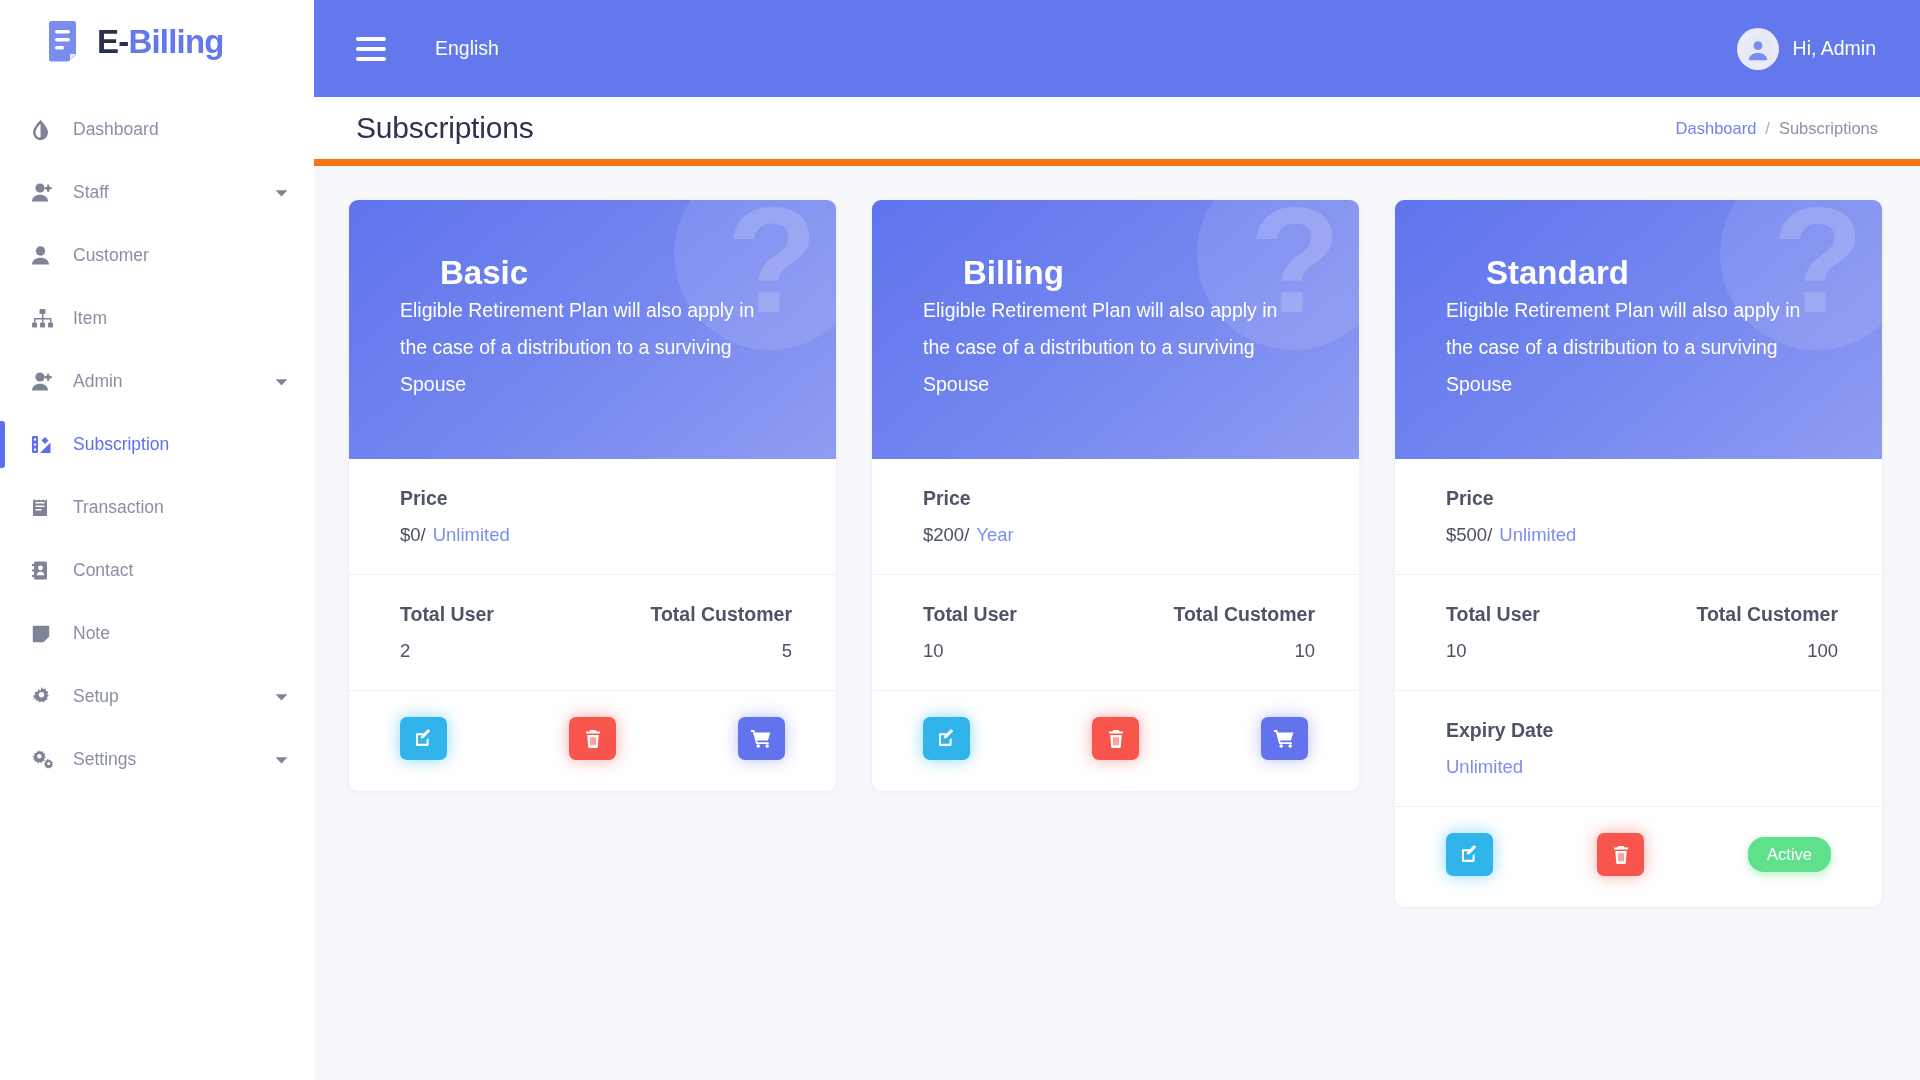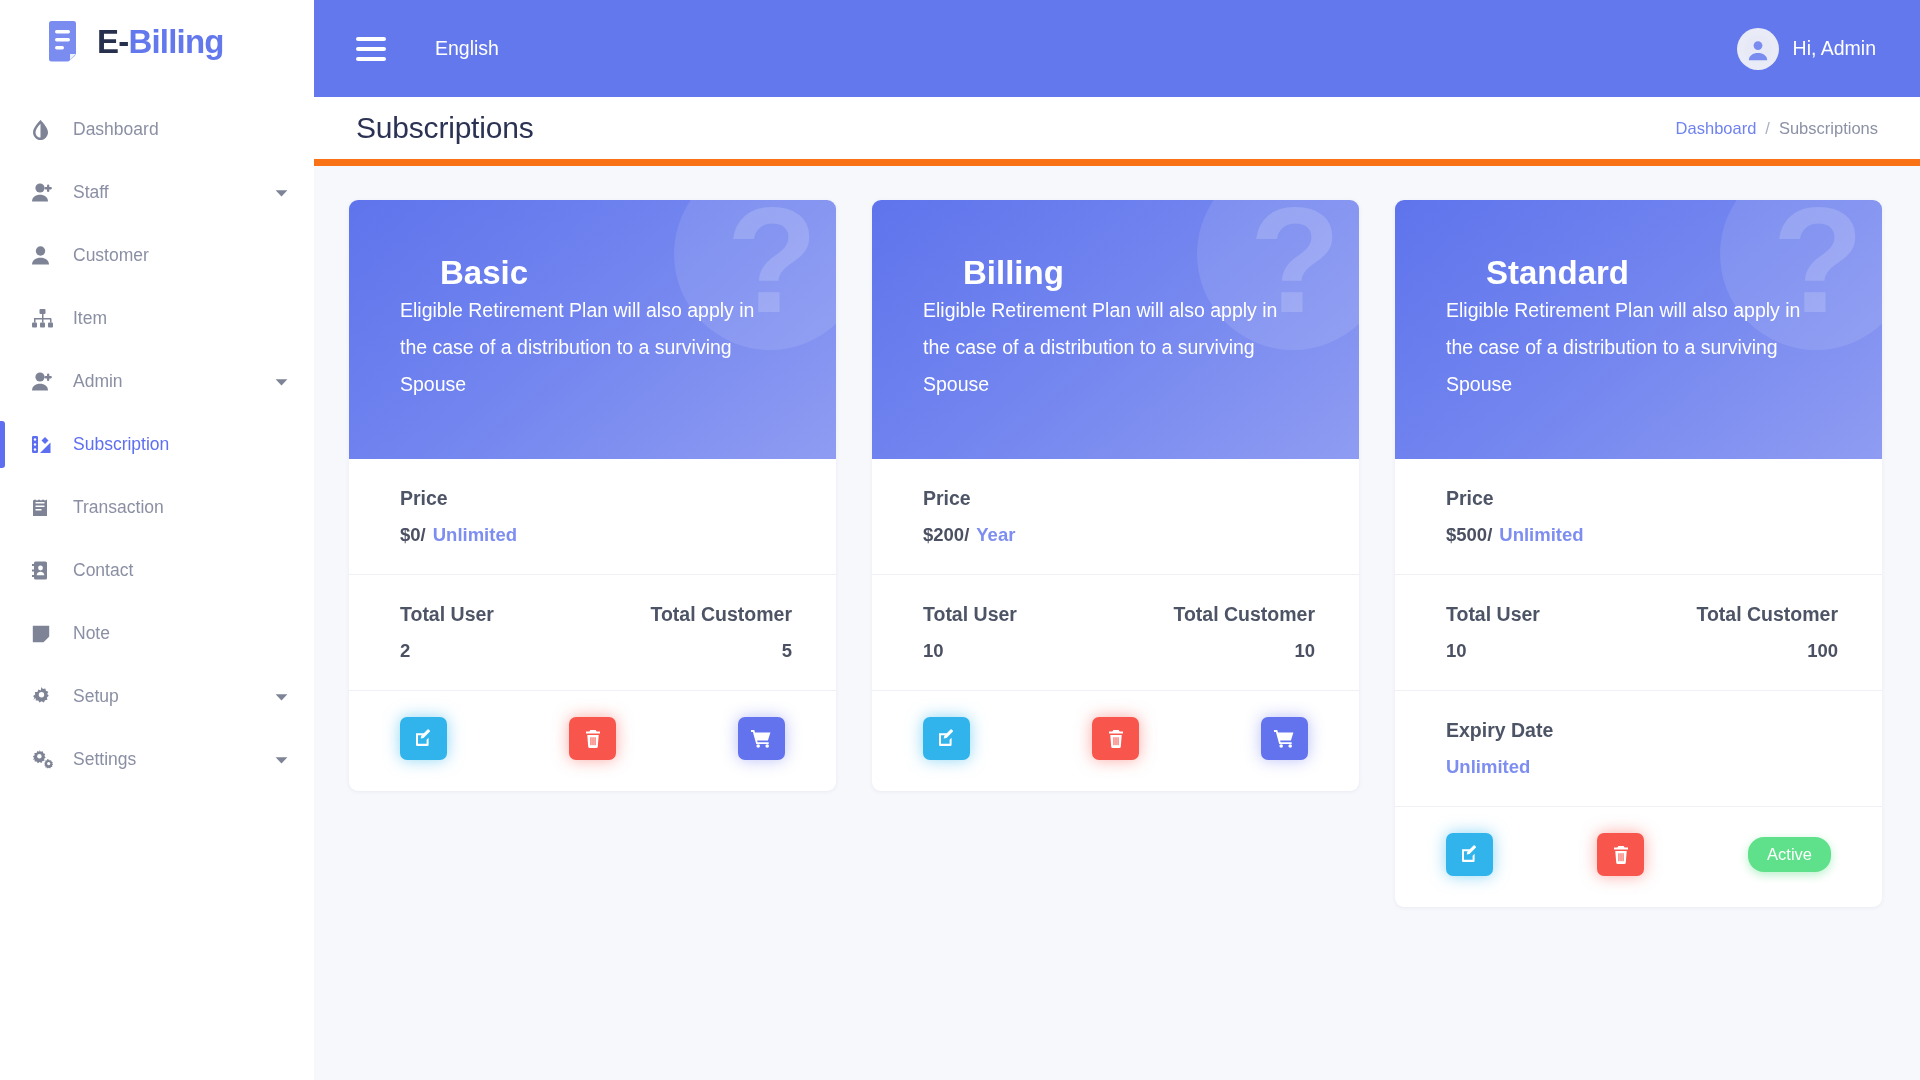--- a/index.html
+++ b/index.html
@@ -102,21 +102,21 @@
     line-height: 1; margin-top: 12px; margin-left: 4px;
   }
   .plan-name { color: #fff; font-size: 33px; font-weight: 700; position: relative; z-index: 2; margin-left: 40px; }
   .plan-desc {
     color: #fff; font-size: 19.5px; line-height: 37px; margin-top: 0;
     position: relative; z-index: 2; max-width: 376px; font-weight: 400;
   }
 
   .sect { padding: 28px 44px 28px 51px; border-bottom: 1px solid #eef0f5; }
   .sect-label { font-size: 19.5px; color: #4d5466; font-weight: 700; }
-  .sect-val { font-size: 18.5px; color: #4b5162; margin-top: 14px; font-weight: bold; }
+  .sect-val { font-size: 18.5px; color: #4b5162; margin-top: 14px; }
   .sect-val .muted { color: #7d8ef0; margin-left: 7px; }
   .sect-val .purple { color: #7d8ef0; }
 
   .grid2 { display: flex; }
   .grid2 > div { flex: 1; min-width: 0; }
   .grid2 .r { text-align: right; }
 
   .actions {
     display: flex; align-items: center; padding: 26px 51px 31px 51px;
     gap: 15px; justify-content: space-between;

